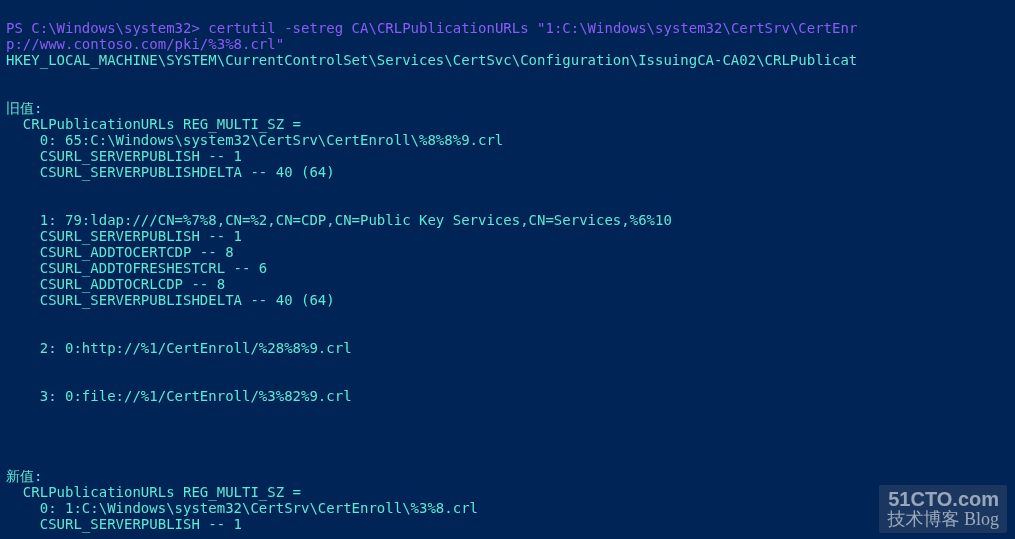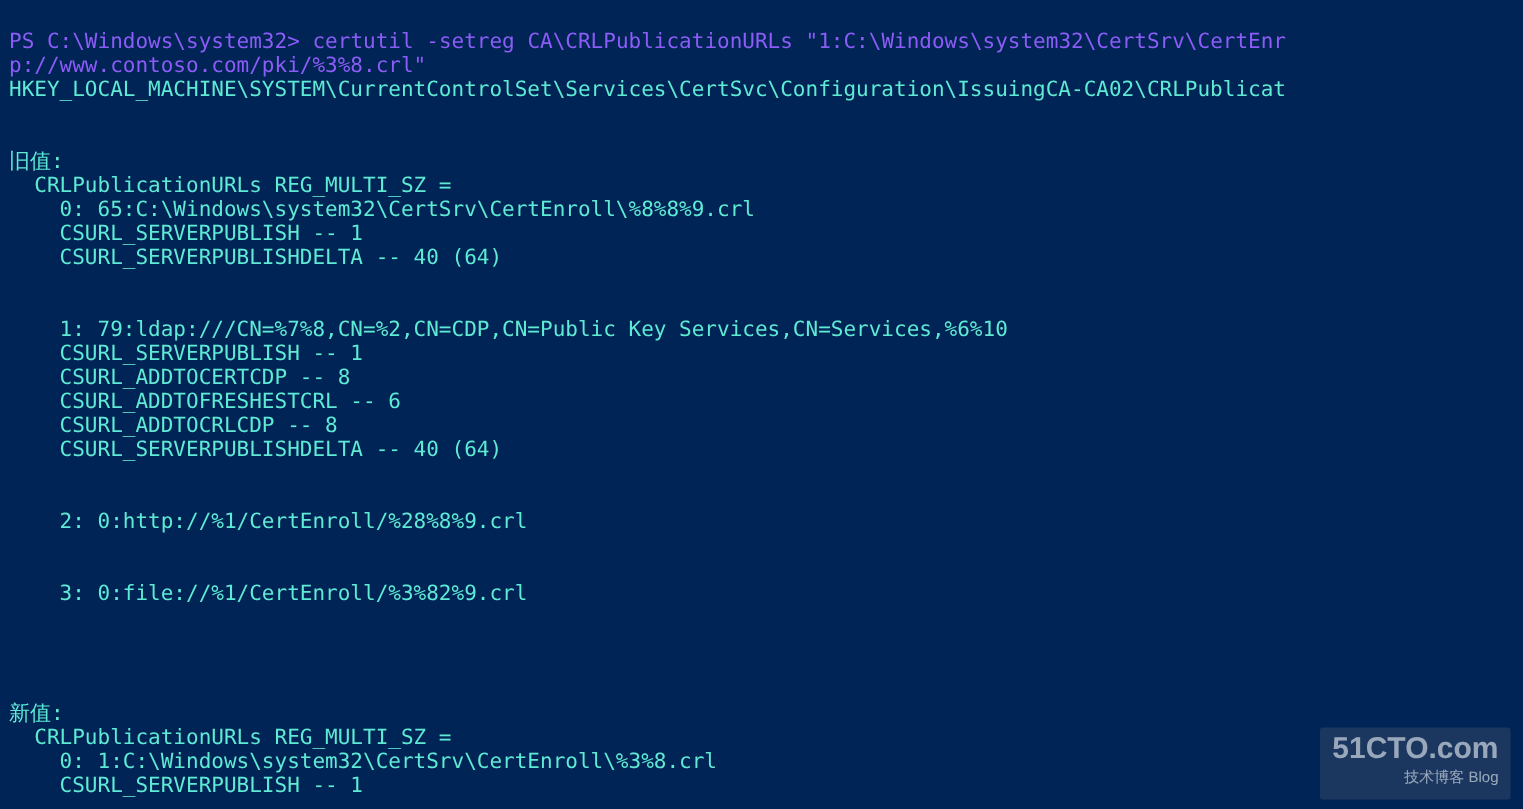--- a/index.html
+++ b/index.html
@@ -32,22 +32,23 @@
     font-family: Arial, sans-serif;
     font-size: 20px;
     font-weight: bold;
     padding: 4px 8px;
     text-align: right;
     line-height: 20px;
     border-radius: 2px;
     opacity: 0.6;
   }
   .watermark .sub {
-    font-size: 10px;
+    font-size: 18px;
     font-weight: normal;
+    font-family: Liberation Serif, serif;
   }
 </style>
 </head>
 <body>
 
 <div class="terminal">
 <span class="prompt-line"><span>PS C:\Windows\system32&gt;</span> <span>certutil -setreg CA\CRLPublicationURLs "1:C:\Windows\system32\CertSrv\CertEnr</span></span>
 <span class="prompt-line">p://www.contoso.com/pki/%3%8.crl"</span>
 <span class="out-line">HKEY_LOCAL_MACHINE\SYSTEM\CurrentControlSet\Services\CertSvc\Configuration\IssuingCA-CA02\CRLPublicat</span>
 <div class="spacer"></div>

